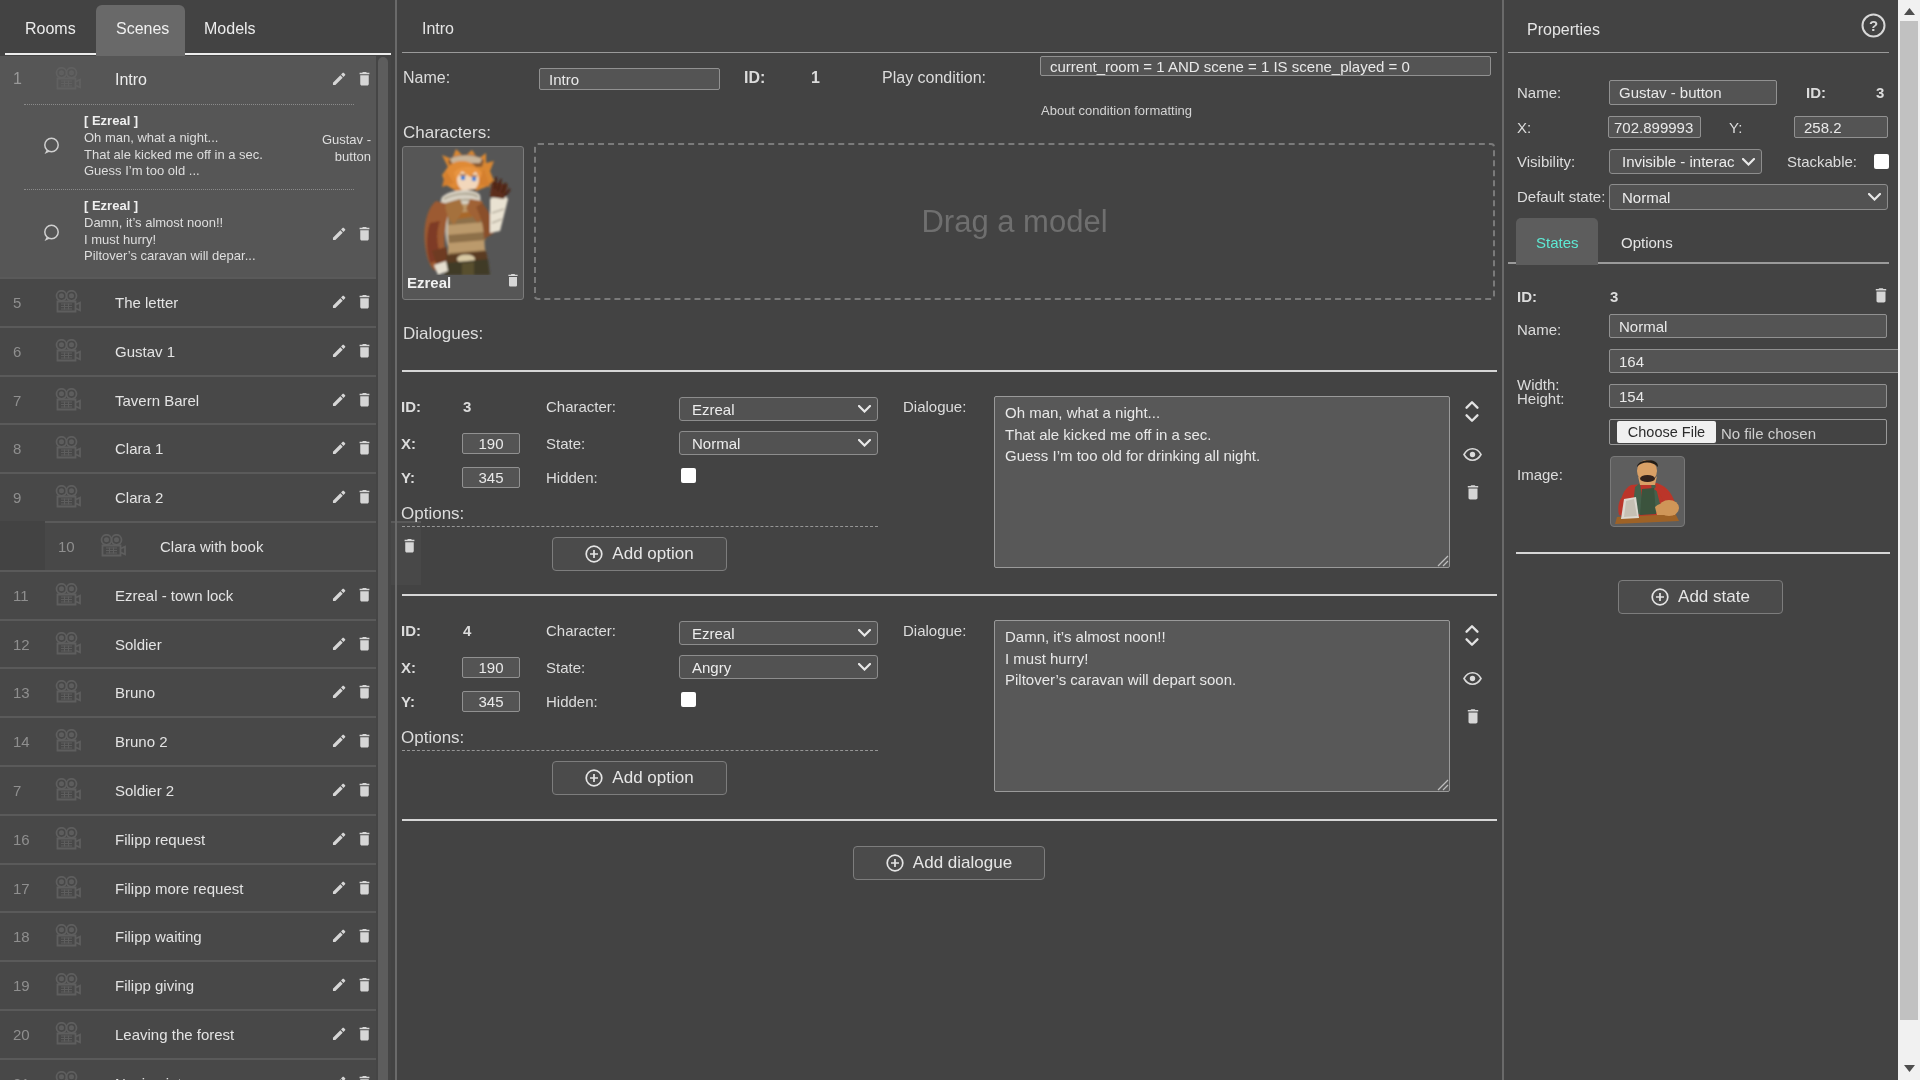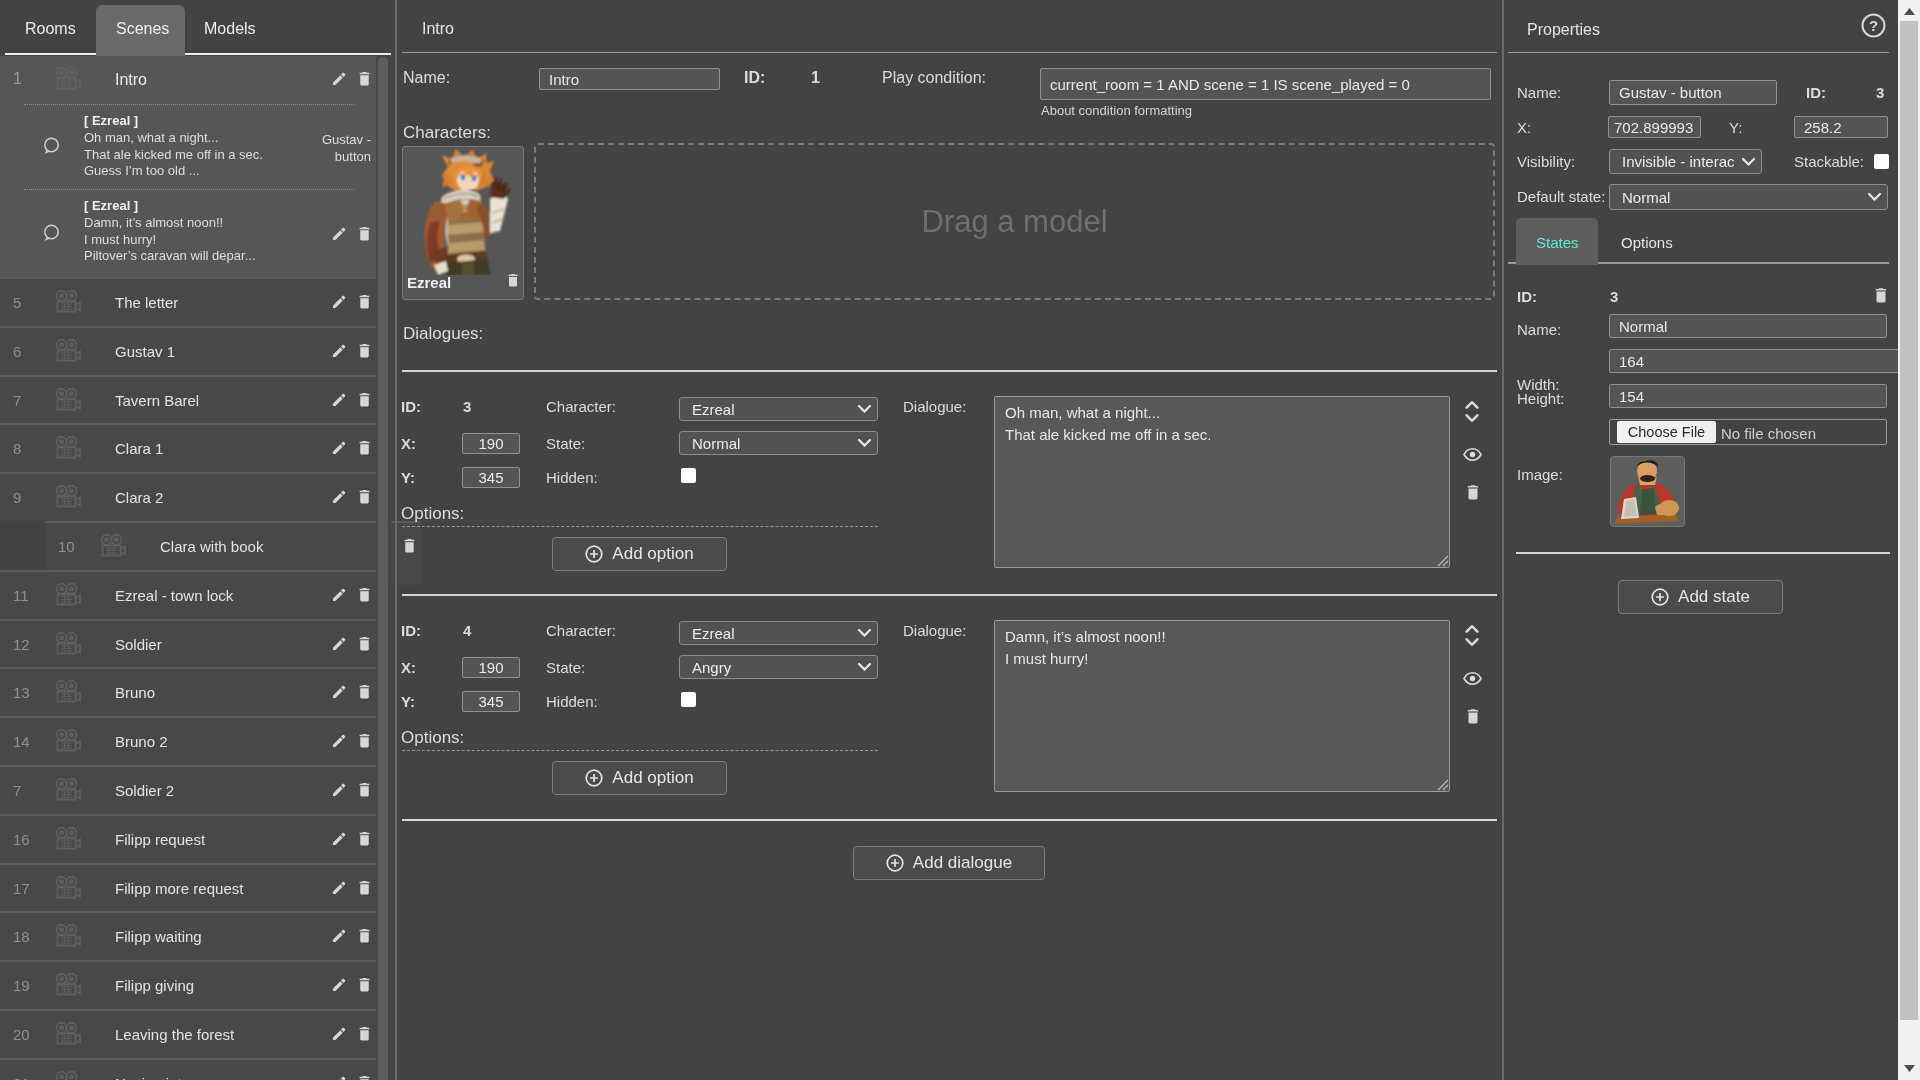--- a/index.html
+++ b/index.html
@@ -451,21 +451,21 @@
 <div class="abs" style="left:395px;top:0;width:2px;height:1080px;background:#6a6a6a;"></div>
 
 <div id="middle">
     <div class="abs" style="left:422px;top:20px;font-size:16px;color:#e5e5e5;">Intro</div>
 <div class="hline" style="left:402px;top:52px;width:1095px;background:#9a9a9a;"></div>
 <div class="lab" style="left:403px;top:69px;font-size:16px;">Name:</div>
 <div class="in" style="left:539px;top:68px;width:181px;height:22px;">Intro</div>
 <div class="lab bold" style="left:744px;top:69px;font-size:16px;">ID:</div>
 <div class="lab bold" style="left:811px;top:69px;font-size:16px;">1</div>
 <div class="lab" style="left:882px;top:69px;font-size:16px;">Play condition:</div>
-<div class="in" style="left:1040px;top:68px;width:451px;height:32px;">current_room = 1 AND scene = 1 IS scene_played = 0</div>
+<div class="in" style="left:1040px;top:56px;width:451px;height:20px;">current_room = 1 AND scene = 1 IS scene_played = 0</div>
 <div class="lab" style="left:1041px;top:102px;font-size:13px;color:#d4d4d4;">About condition formatting</div>
 <div class="hd" style="left:403px;top:123px;">Characters:</div>
 <div class="abs" style="left:402px;top:146px;width:122px;height:154px;background:#565656;border:1px solid #7b7b7b;border-radius:3px;"></div>
 <svg class="abs" style="left:402px;top:147px;" width="122" height="128" viewBox="0 0 122 128">
 <defs>
         <filter id="sf" x="-15%" y="-15%" width="130%" height="130%">
           <feGaussianBlur stdDeviation="0.9"></feGaussianBlur>
         </filter>
       </defs>
 <g filter="url(#sf)">
@@ -514,20 +514,21 @@
 <div class="lab bold" style="left:401px;top:398px;">ID:</div>
 <div class="lab bold" style="left:463px;top:398px;">3</div>
 <div class="lab" style="left:546px;top:398px;">Character:</div>
 <div class="sel" style="left:679px;top:397px;width:199px;height:24px;">Ezreal<svg width="13" height="8" viewBox="0 0 13 8">
         <path d="M1 1 L6.5 6.5 L12 1" fill="none" stroke="#e8e8e8" stroke-width="2.2" stroke-linecap="round"></path>
       </svg></div>
 <div class="lab" style="left:903px;top:398px;">Dialogue:</div>
 <div class="abs" style="left:994px;top:396px;width:456px;height:172px;background:#585858;border:1px solid #9a9a9a;border-radius:2px;padding:5px 10px;font-size:15px;line-height:21.5px;color:#e8e8e8;">
       <div>Oh man, what a night...</div>
       <div>That ale kicked me off in a sec.</div>
+      <div>Guess I’m too old for drinking all night.</div>
     </div>
 <svg class="abs" style="left:1437px;top:555px" width="12" height="12" viewBox="0 0 12 12">
       <path d="M11 1 L1 11 M11 6 L6 11" stroke="#bdbdbd" stroke-width="1.3"></path>
     </svg>
 <div class="lab bold" style="left:401px;top:435px;">X:</div>
 <div class="in" style="left:462px;top:433px;width:58px;height:21px;padding:0;justify-content:center;">190</div>
 <div class="lab" style="left:546px;top:435px;">State:</div>
 <div class="sel" style="left:679px;top:431px;width:199px;height:24px;">Normal<svg width="13" height="8" viewBox="0 0 13 8">
         <path d="M1 1 L6.5 6.5 L12 1" fill="none" stroke="#e8e8e8" stroke-width="2.2" stroke-linecap="round"></path>
       </svg></div>
@@ -558,20 +559,21 @@
 <div class="lab bold" style="left:401px;top:622px;">ID:</div>
 <div class="lab bold" style="left:463px;top:622px;">4</div>
 <div class="lab" style="left:546px;top:622px;">Character:</div>
 <div class="sel" style="left:679px;top:621px;width:199px;height:24px;">Ezreal<svg width="13" height="8" viewBox="0 0 13 8">
         <path d="M1 1 L6.5 6.5 L12 1" fill="none" stroke="#e8e8e8" stroke-width="2.2" stroke-linecap="round"></path>
       </svg></div>
 <div class="lab" style="left:903px;top:622px;">Dialogue:</div>
 <div class="abs" style="left:994px;top:620px;width:456px;height:172px;background:#585858;border:1px solid #9a9a9a;border-radius:2px;padding:5px 10px;font-size:15px;line-height:21.5px;color:#e8e8e8;">
       <div>Damn, it’s almost noon!!</div>
       <div>I must hurry!</div>
+      <div>Piltover’s caravan will depart soon.</div>
     </div>
 <svg class="abs" style="left:1437px;top:779px" width="12" height="12" viewBox="0 0 12 12">
       <path d="M11 1 L1 11 M11 6 L6 11" stroke="#bdbdbd" stroke-width="1.3"></path>
     </svg>
 <div class="lab bold" style="left:401px;top:659px;">X:</div>
 <div class="in" style="left:462px;top:657px;width:58px;height:21px;padding:0;justify-content:center;">190</div>
 <div class="lab" style="left:546px;top:659px;">State:</div>
 <div class="sel" style="left:679px;top:655px;width:199px;height:24px;">Angry<svg width="13" height="8" viewBox="0 0 13 8">
         <path d="M1 1 L6.5 6.5 L12 1" fill="none" stroke="#e8e8e8" stroke-width="2.2" stroke-linecap="round"></path>
       </svg></div>
@@ -619,21 +621,21 @@
 <div class="lab bold" style="left:1806px;top:84px;">ID:</div>
 <div class="lab bold" style="left:1876px;top:84px;">3</div>
 <div class="lab" style="left:1517px;top:119px;">X:</div>
 <div class="in" style="left:1608px;top:116px;width:93px;height:22px;padding:0 5px;">702.899993</div>
 <div class="lab" style="left:1729px;top:119px;">Y:</div>
 <div class="in" style="left:1794px;top:116px;width:94px;height:22px;">258.2</div>
 <div class="lab" style="left:1517px;top:153px;">Visibility:</div>
 <div class="sel" style="left:1609px;top:149px;width:153px;height:25px;">Invisible - interac<svg width="13" height="8" viewBox="0 0 13 8">
         <path d="M1 1 L6.5 6.5 L12 1" fill="none" stroke="#e8e8e8" stroke-width="2.2" stroke-linecap="round"></path>
       </svg></div>
-<div class="lab" style="left:1787px;top:153px;margin-left:7px;">Stackable:</div>
+<div class="lab" style="left:1787px;top:153px;">Stackable:</div>
 <div class="cb" style="left:1874px;top:154px;width:15px;height:15px;"></div>
 <div class="lab" style="left:1517px;top:188px;">Default state:</div>
 <div class="sel" style="left:1609px;top:184px;width:279px;height:26px;">Normal<svg width="13" height="8" viewBox="0 0 13 8">
         <path d="M1 1 L6.5 6.5 L12 1" fill="none" stroke="#e8e8e8" stroke-width="2.2" stroke-linecap="round"></path>
       </svg></div>
 <div class="abs" style="left:1516px;top:218px;width:82px;height:47px;background:#5d5d5d;border-radius:5px 5px 0 0;"></div>
 <div class="lab" style="left:1536px;top:234px;color:#5eead4;">States</div>
 <div class="lab" style="left:1621px;top:234px;color:#e3e3e3;">Options</div>
 <div class="abs" style="left:1508px;top:262px;width:381px;height:2px;background:#9a9a9a;"></div>
 <div class="abs" style="left:1516px;top:262px;width:82px;height:2px;background:#5d5d5d;"></div>

